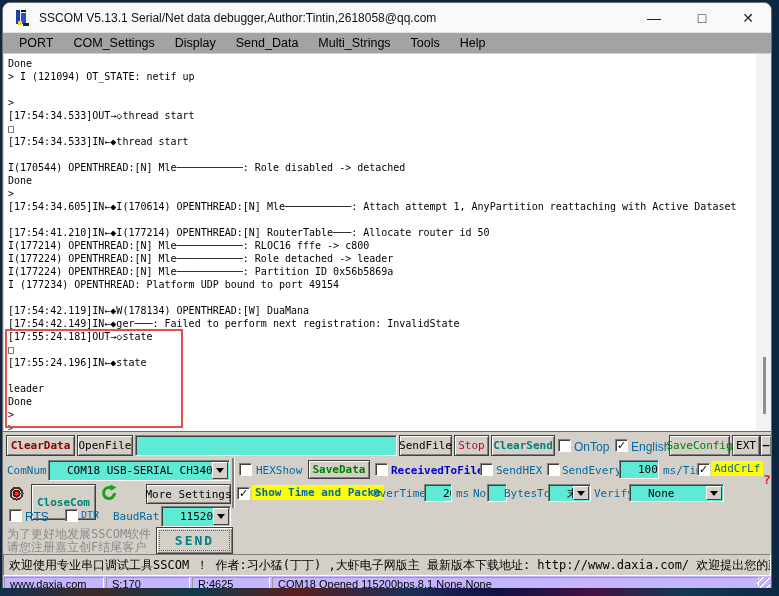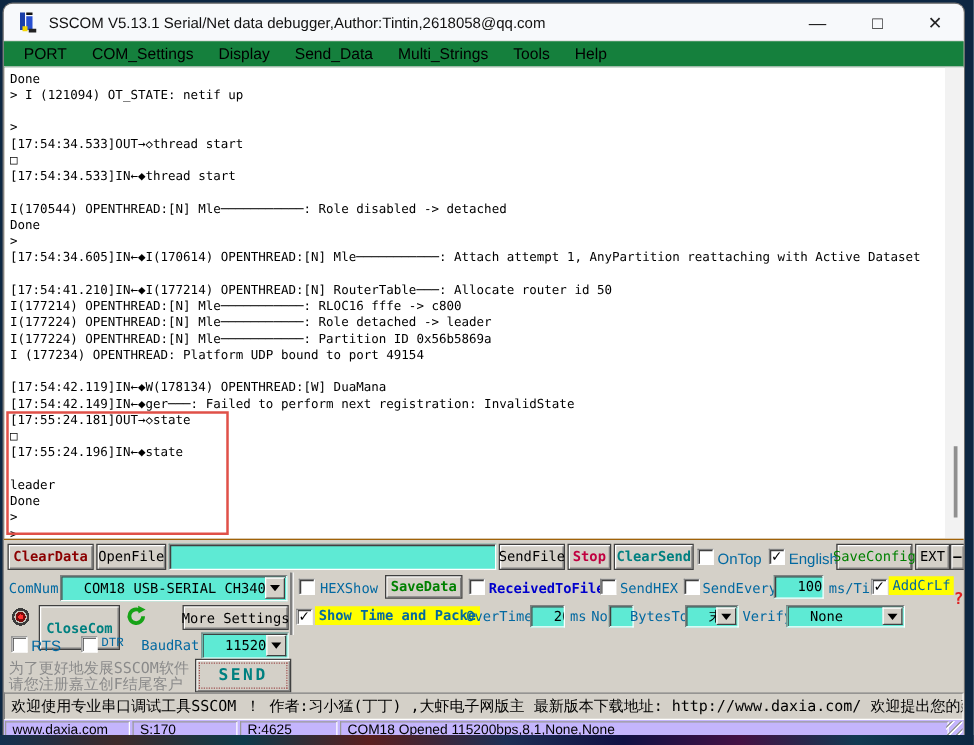--- a/index.html
+++ b/index.html
@@ -18,21 +18,21 @@
     position:absolute; left:2px; top:2px; width:770px; height:589px;
     background:#d4d0c8; border:1px solid #6f6f6f; border-radius:8px 8px 0 0;
     overflow:hidden;
   }
   
   #titlebar { position:absolute; left:0; top:0; width:100%; height:30px; background:#f7f9fb; border-bottom:1px solid #e3e3e3; }
   #app-icon { position:absolute; left:11px; top:6px; width:17px; height:18px; }
   #window-title { position:absolute; left:36px; top:8px; font-size:12px; color:#111; white-space:nowrap; }
   .win-ctrl { position:absolute; top:0; width:42px; height:30px; display:flex; align-items:center; justify-content:center; font-size:14px; color:#222; cursor:default; }
   
-  #menubar { position:absolute; left:0; top:30px; width:100%; height:21px; background:#15803d; display:flex; align-items:center; padding-left:6px; border-bottom:1px solid #cfcfcf; }
+  #menubar { position:absolute; left:0; top:30px; width:100%; height:21px; background:#a3a3a3; display:flex; align-items:center; padding-left:6px; border-bottom:1px solid #cfcfcf; }
   .menu-item { font-size:12.5px; color:#000; padding:2px 10px; cursor:default; }
   
   #terminal { position:absolute; left:1px; top:51px; width:768px; height:377px; background:#fff; overflow:hidden; }
   #terminal-text {
     position:absolute; left:4px; top:3px;
     font:10px/13px "DejaVu Sans Mono", monospace; color:#000;
     white-space:pre;
   }
   #terminal-scroll { position:absolute; right:0; top:0; width:16px; height:100%; background:#f2f2f2; }
   #terminal-thumb { position:absolute; left:7px; top:303px; width:3px; height:57px; background:#8f8f8f; }
@@ -65,21 +65,21 @@
     box-shadow:inset 1px 1px 0 #404040;
     display:flex; align-items:center; justify-content:center;
     font:bold 11px/11px "DejaVu Sans", sans-serif; color:#000; cursor:default;
   }
   .cb.checked::after { content:"✓"; margin-top:-1px; }
   .lbl { position:absolute; font:11px "DejaVu Sans Mono", monospace; color:#0369a1; white-space:nowrap; }
   .ylw { background:#ffff00; padding:1px 3px; }
   .vdiv { position:absolute; width:2px; background:#808080; box-shadow:1px 0 0 #fff; }
   
   .c-darkred { color:#8b0000; font-weight:bold; }
-  .c-red { color:#c00040; font-weight:bold; }
+  .c-red { color:#c00040; font-weight:normal; }
   .c-teal { color:#008080; font-weight:bold; }
   .c-green { color:#008000; }
   .c-blue { color:#0000cc; font-weight:bold; }
   
   #send-area {
     position:absolute; left:228px; top:70px; width:540px; height:53px; background:#fff;
     border:1px solid; border-color:#808080 #fff #fff #808080; box-shadow:inset 1px 1px 0 #404040;
   }
   #send-text-box { position:absolute; left:2px; top:1px; border:2px solid #e05048; padding:1px 6px 2px 3px; font:11px "DejaVu Sans Mono", monospace; }
   .scroll-arrow { position:absolute; right:3px; font:9px "DejaVu Sans", sans-serif; color:#a8a8a8; cursor:default; }

